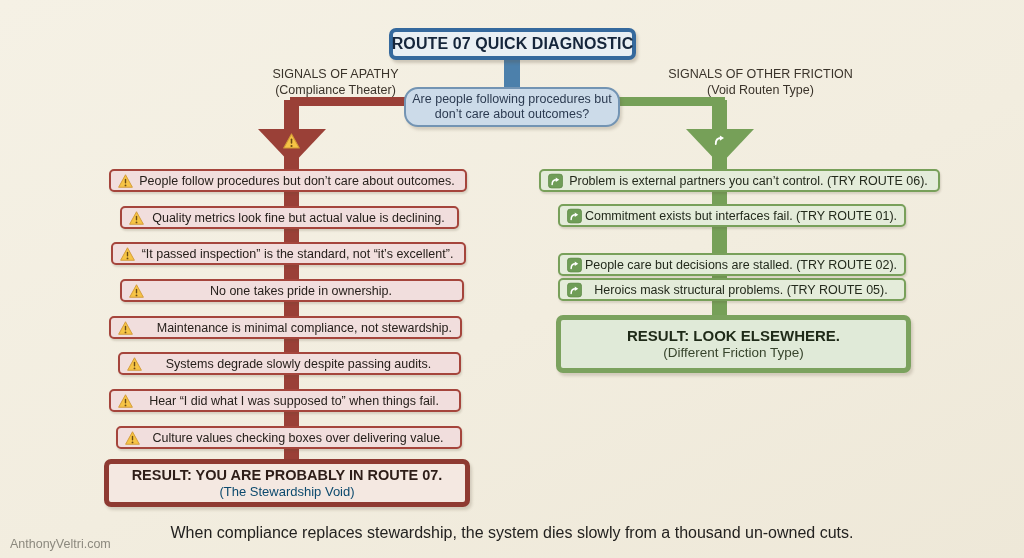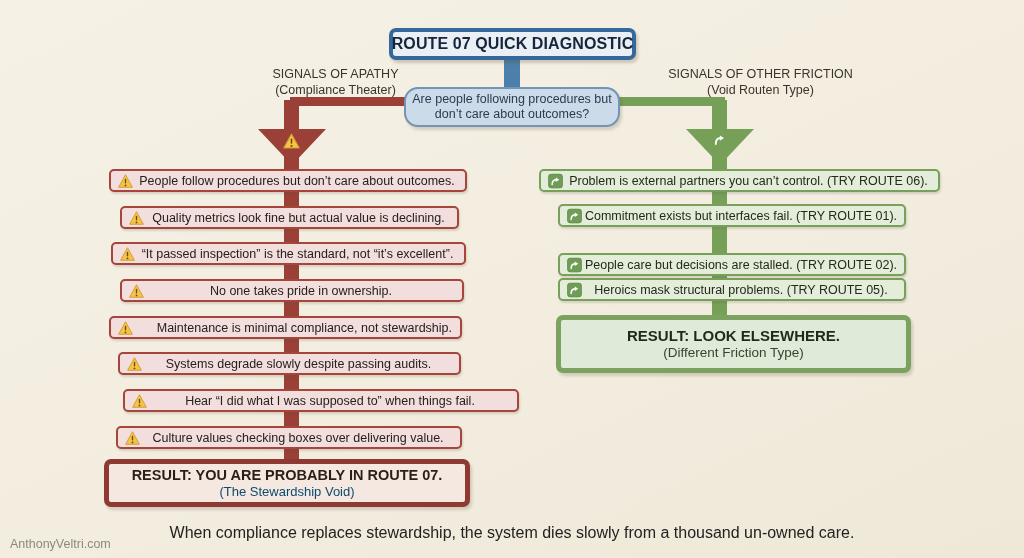--- a/index.html
+++ b/index.html
@@ -52,21 +52,21 @@
   .litem { background:#f1dedd; border:2px solid #a5453c; }
   .ritem { background:#e4ecda; border:2px solid #78a05a; color:#232a1c; }
   .box-icon { position:absolute; left:7px; top:50%; transform:translateY(-50%); display:flex; }
 
   .l1 { left:109px; top:169px; width:358px; }
   .l2 { left:120px; top:206px; width:339px; }
   .l3 { left:111px; top:242px; width:355px; }
   .l4 { left:120px; top:279px; width:344px; }
   .l5 { left:109px; top:316px; width:353px;justify-content:flex-end; }
   .l6 { left:118px; top:352px; width:343px; }
-  .l7 { left:123px; top:389px; width:396px;text-align:center; }
+  .l7 { left:109px; top:389px; width:352px;text-align:center; }
   .l8 { left:116px; top:426px; width:346px; }
 
   .r1 { left:539px; top:169px; width:401px; }
   .r2 { left:558px; top:204px; width:348px; }
   .r3 { left:558px; top:253px; width:348px; }
   .r4 { left:558px; top:278px; width:348px; }
 
   .result-box {
     position:absolute; z-index:4; border-radius:7px; text-align:center;
     display:flex; flex-direction:column; align-items:center; justify-content:center;
@@ -248,16 +248,16 @@
 
   <div class="result-box lresult">
     <div class="result-line1">RESULT: YOU ARE PROBABLY IN ROUTE 07.</div>
     <div class="result-line2">(The Stewardship Void)</div>
   </div>
   <div class="result-box rresult">
     <div class="result-line1">RESULT: LOOK ELSEWHERE.</div>
     <div class="result-line2">(Different Friction Type)</div>
   </div>
 
-  <div class="footer-text">When compliance replaces stewardship, the system dies slowly from a thousand un-owned care.</div>
+  <div class="footer-text">When compliance replaces stewardship, the system dies slowly from a thousand un-owned cuts.</div>
   <div class="watermark">AnthonyVeltri.com</div>
 
 </div>
 
 </body></html>

